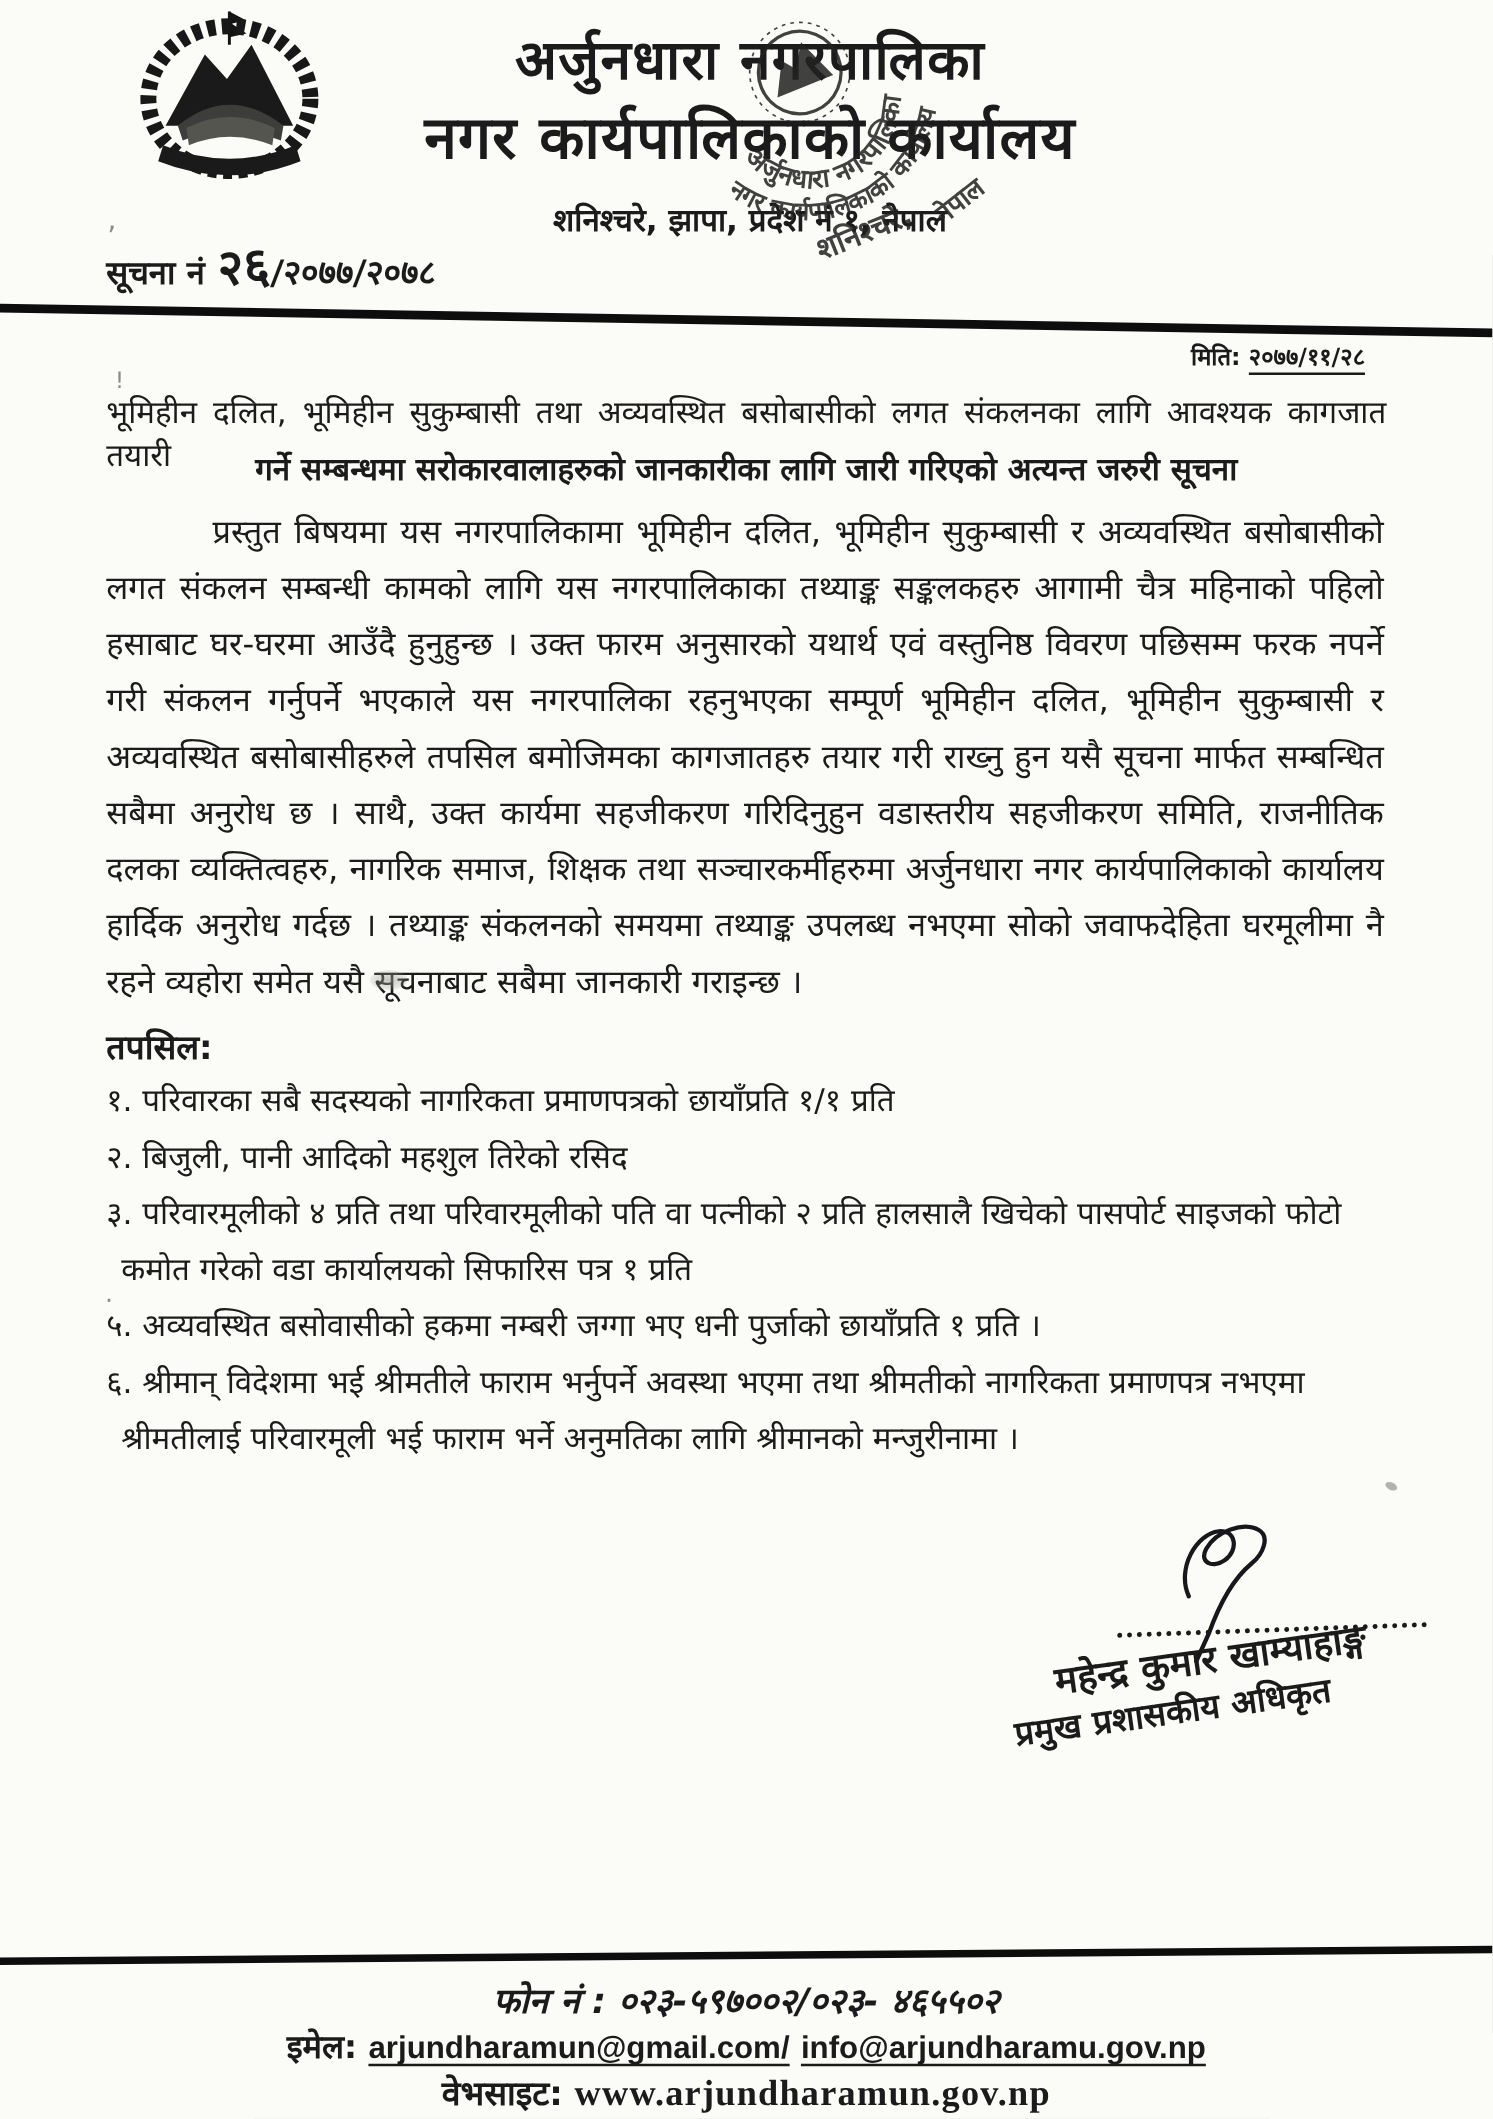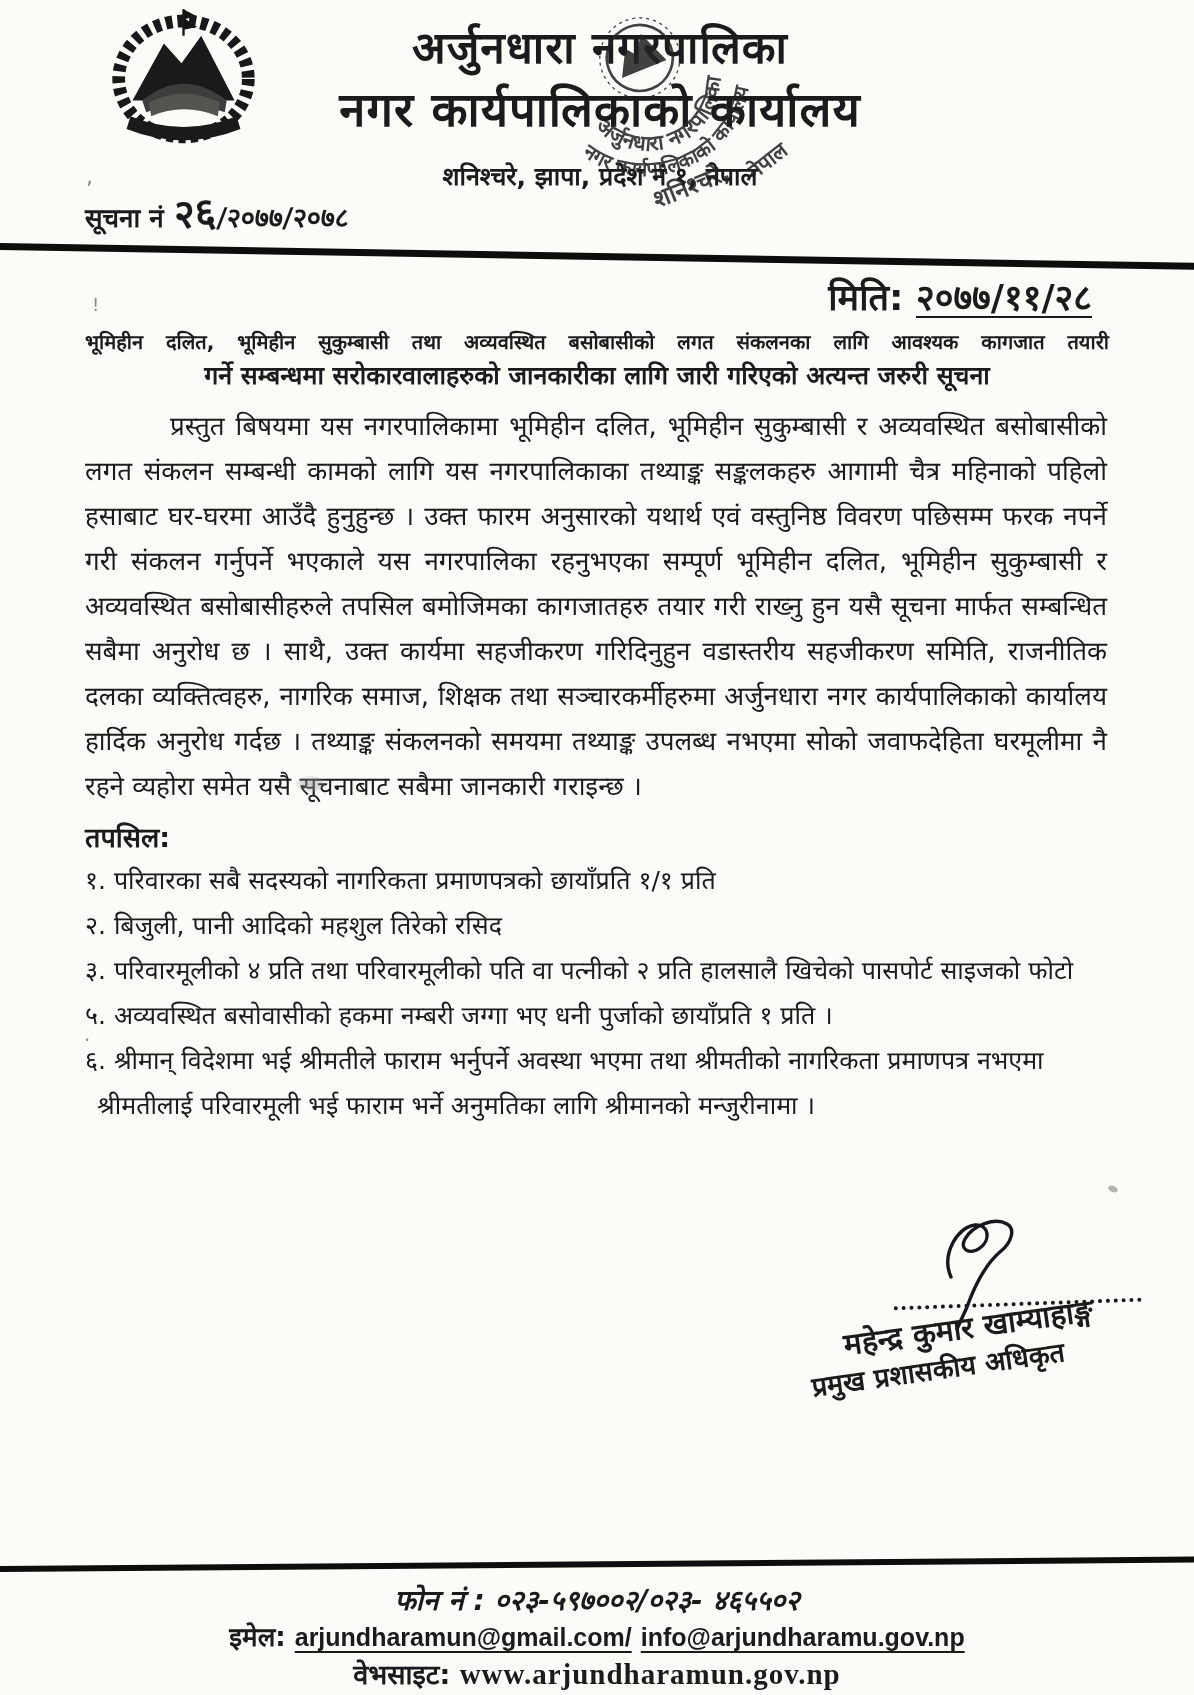--- a/index.html
+++ b/index.html
@@ -35,28 +35,28 @@
   .notice-number{
     display:inline-block;font-size:40px;font-weight:bold;
     transform:rotate(-4deg);margin:0 2px 0 10px;line-height:26px;
   }
   .notice-year{display:inline-block;font-size:27px;transform:skewX(-4deg);}
   .rule-top{
     left:-4px;top:243px;width:1204px;height:7px;background:#0d0d0d;
     transform:rotate(0.95deg);transform-origin:left center;
   }
   .date-line{
-    right:102px;top:272px;font-size:36px;font-weight:600;
+    right:102px;top:272px;font-size:19px;font-weight:600;
   }
   .date-line .u{text-decoration:underline;text-underline-offset:6px;text-decoration-thickness:2px;}
 
   
   .subject1{
-    left:85px;top:312px;width:1024px;font-size:20px;font-weight:bold;
-    text-align:justify;text-align-last:justify;line-height:60px;
+    left:85px;top:312px;width:1024px;font-size:25px;font-weight:normal;
+    text-align:justify;text-align-last:justify;line-height:35px;
   }
   .subject2{
     left:85px;top:355px;width:1024px;font-size:25px;font-weight:bold;
     text-align:center;line-height:42px;
   }
 
   
   .paragraph{
     left:85px;top:404px;width:1022px;
     font-size:26px;line-height:45px;text-align:justify;text-indent:85px;
@@ -171,20 +171,21 @@
   <div class="abs subject1">भूमिहीन दलित, भूमिहीन सुकुम्बासी तथा अव्यवस्थित बसोबासीको लगत संकलनका लागि आवश्यक कागजात तयारी</div>
   <div class="abs subject2">गर्ने सम्बन्धमा सरोकारवालाहरुको जानकारीका लागि जारी गरिएको अत्यन्त जरुरी सूचना</div>
 
   <div class="abs paragraph">प्रस्तुत बिषयमा यस नगरपालिकामा भूमिहीन दलित, भूमिहीन सुकुम्बासी र अव्यवस्थित बसोबासीको लगत संकलन सम्बन्धी कामको लागि यस नगरपालिकाका तथ्याङ्क सङ्कलकहरु आगामी चैत्र महिनाको पहिलो हसाबाट घर-घरमा आउँदै हुनुहुन्छ । उक्त फारम अनुसारको यथार्थ एवं वस्तुनिष्ठ विवरण पछिसम्म फरक नपर्ने गरी संकलन गर्नुपर्ने भएकाले यस नगरपालिका रहनुभएका सम्पूर्ण भूमिहीन दलित, भूमिहीन सुकुम्बासी र अव्यवस्थित बसोबासीहरुले तपसिल बमोजिमका कागजातहरु तयार गरी राख्नु हुन यसै सूचना मार्फत सम्बन्धित सबैमा अनुरोध छ । साथै, उक्त कार्यमा सहजीकरण गरिदिनुहुन वडास्तरीय सहजीकरण समिति, राजनीतिक दलका व्यक्तित्वहरु, नागरिक समाज, शिक्षक तथा सञ्चारकर्मीहरुमा अर्जुनधारा नगर कार्यपालिकाको कार्यालय हार्दिक अनुरोध गर्दछ । तथ्याङ्क संकलनको समयमा तथ्याङ्क उपलब्ध नभएमा सोको जवाफदेहिता घरमूलीमा नै रहने व्यहोरा समेत यसै सूचनाबाट सबैमा जानकारी गराइन्छ ।</div>
 
   <div class="abs list-heading">तपसिल:</div>
   <div class="abs doc-list">
       <div class="list-line">१. परिवारका सबै सदस्यको नागरिकता प्रमाणपत्रको छायाँप्रति १/१ प्रति</div>
       <div class="list-line">२. बिजुली, पानी आदिको महशुल तिरेको रसिद</div>
       <div class="list-line">३. परिवारमूलीको ४ प्रति तथा परिवारमूलीको पति वा पत्नीको २ प्रति हालसालै खिचेको पासपोर्ट साइजको फोटो</div>
+      <div class="list-line cont">कमोत गरेको वडा कार्यालयको सिफारिस पत्र १ प्रति</div>
       <div class="list-line">५. अव्यवस्थित बसोवासीको हकमा नम्बरी जग्गा भए धनी पुर्जाको छायाँप्रति १ प्रति ।</div>
       <div class="list-line">६. श्रीमान् विदेशमा भई श्रीमतीले फाराम भर्नुपर्ने अवस्था भएमा तथा श्रीमतीको नागरिकता प्रमाणपत्र नभएमा</div>
       <div class="list-line cont">श्रीमतीलाई परिवारमूली भई फाराम भर्ने अनुमतिका लागि श्रीमानको मन्जुरीनामा ।</div>
     </div>
 
   <svg class="abs sig-squiggle" viewBox="0 0 110 118" xmlns="http://www.w3.org/2000/svg">
     <path d="M16,62 C6,40 22,12 40,10 C54,9 56,25 45,33 C35,40 24,35 30,24 C38,10 60,2 72,9 C81,14 76,28 66,36 C54,46 42,64 32,92 L22,114" fill="none" stroke="#17171c" stroke-width="3.4" stroke-linecap="round"></path>
   </svg>
   <div class="abs dotted-line"></div>
   <div class="abs sig-name">महेन्द्र कुमार खाम्याहाङ्ग</div>

